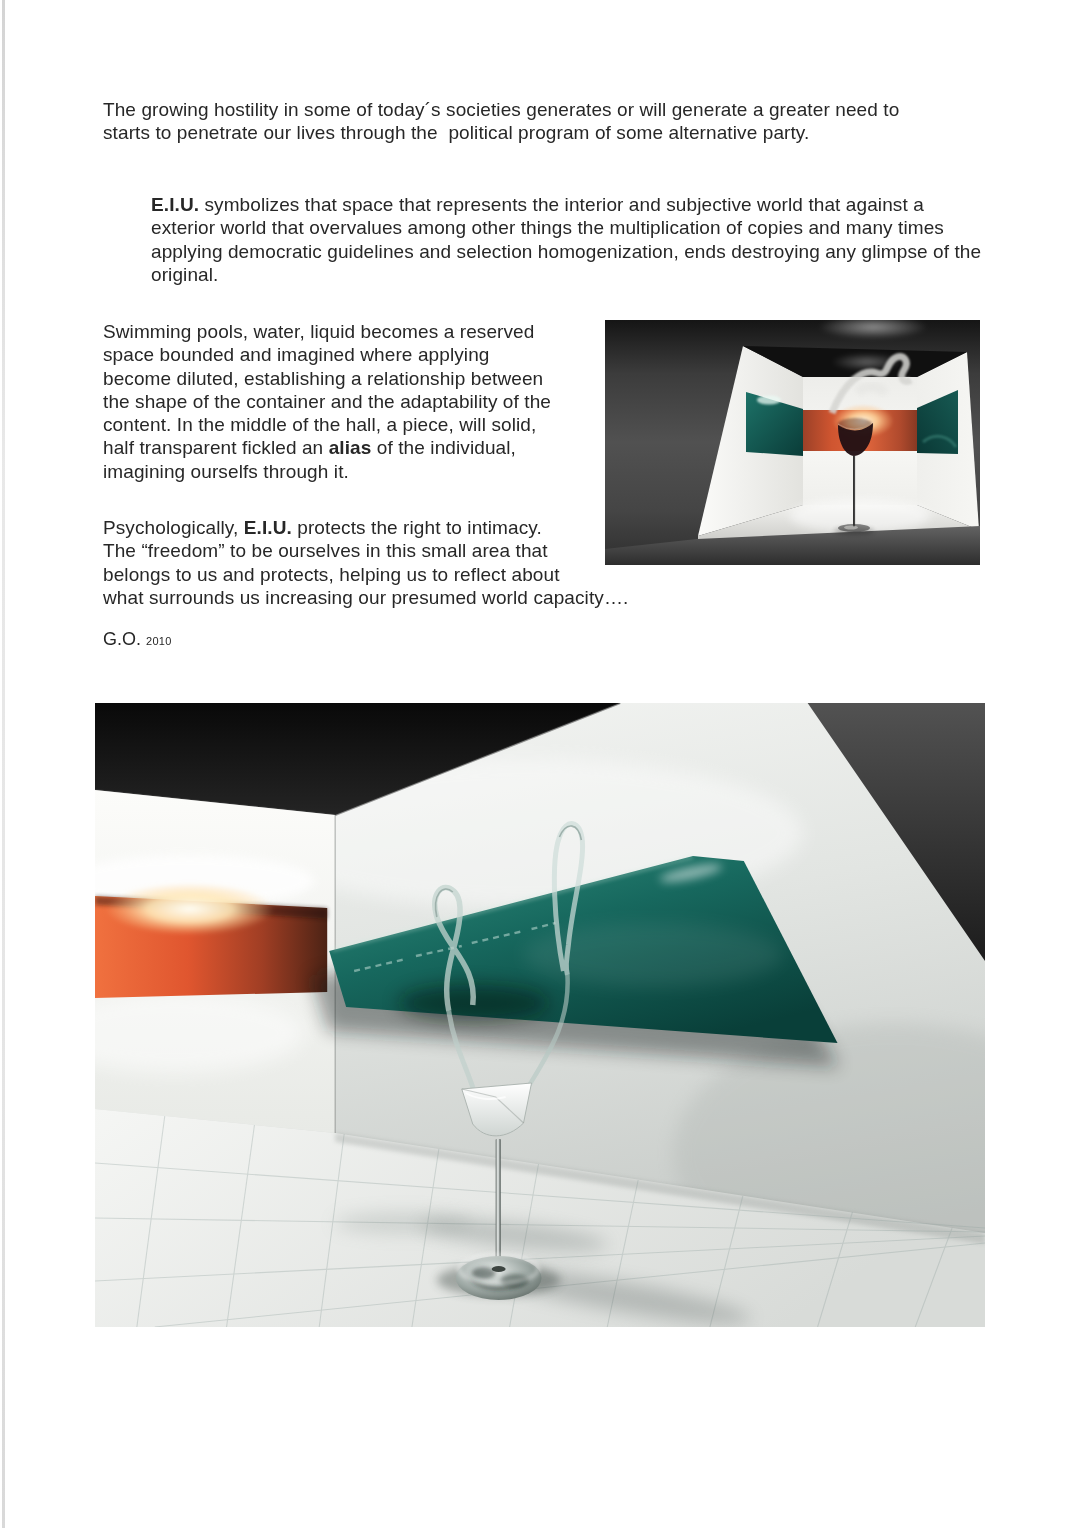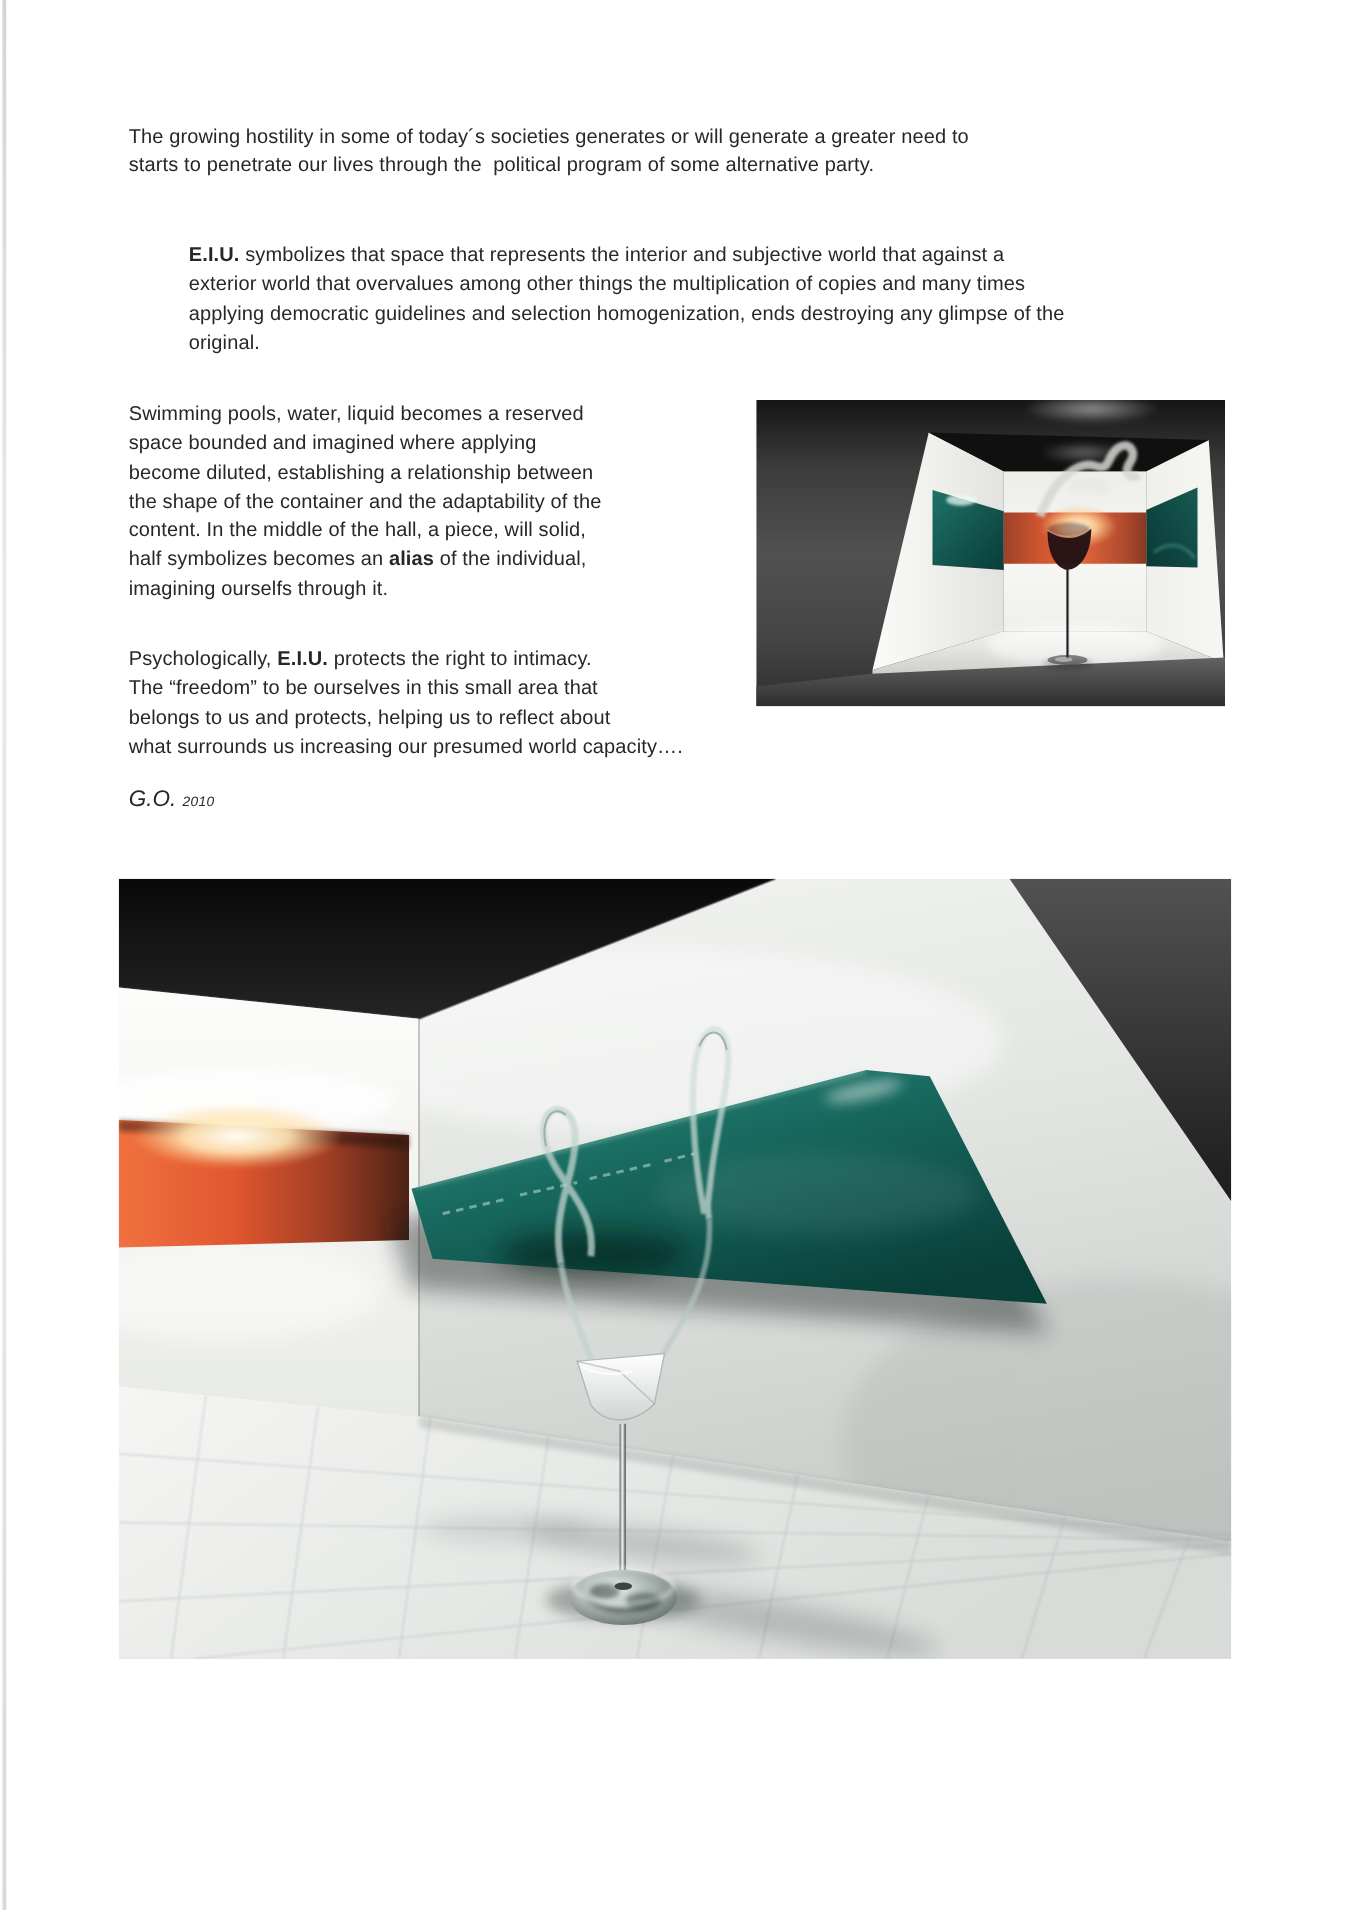--- a/index.html
+++ b/index.html
@@ -2,21 +2,21 @@
 <html><head>
 <meta charset="utf-8">
 <style>
   html,body{margin:0;padding:0;background:#ffffff;}
   .page{
     position:relative;width:1080px;height:1528px;background:#ffffff;overflow:hidden;
     font-family:"Liberation Sans","DejaVu Sans",sans-serif;color:#272727;
   }
   .page-edge{position:absolute;left:2px;top:0;width:3px;height:100%;
     background:linear-gradient(#c9c9c9,#e3e3e3 30%,#dedede 70%,#cfcfcf);opacity:.8;}
-  .para{position:absolute;left:103px;margin:0;font-size:16px;line-height:23.3px;letter-spacing:.1px;}
+  .para{position:absolute;left:103px;margin:0;font-size:19px;line-height:23.3px;letter-spacing:.1px;}
   .ln{display:block;white-space:pre-wrap;}
   .ln em{font-style:italic;}
   .ln b{font-weight:bold;}
   .sig{position:absolute;left:103px;margin:0;font-size:18px;}
   .sig .yr{font-size:11px;letter-spacing:.3px;}
   .fig{position:absolute;}
   .fig svg{display:block;width:100%;height:100%;}
 </style>
 </head>
 <body>
@@ -35,32 +35,32 @@
     <span class="ln"><span>applying democratic guidelines and selection homogenization, ends destroying any glimpse of the</span></span>
     <span class="ln"><span>original.</span></span>
   </p>
 
   <p class="para" style="top:320px;">
     <span class="ln"><span>Swimming pools, water, liquid becomes a reserved</span></span>
     <span class="ln"><span>space bounded and imagined where applying</span></span>
     <span class="ln"><span>become diluted, establishing a relationship between</span></span>
     <span class="ln"><span>the shape of the container and the adaptability of the</span></span>
     <span class="ln"><span>content. In the middle of the hall, a piece, will solid,</span></span>
-    <span class="ln"><span>half symbolizes becomes an </span><b>alias</b><span> of the individual,</span></span>
+    <span class="ln"><span>half transparent fickled an </span><b>alias</b><span> of the individual,</span></span>
     <span class="ln"><span>imagining ourselfs through it.</span></span>
   </p>
 
   <p class="para" style="top:516px;">
     <span class="ln"><span>Psychologically, </span><b>E.I.U.</b><span> protects the right to intimacy.</span></span>
     <span class="ln"><span>The “freedom” to be ourselves in this small area that</span></span>
     <span class="ln"><span>belongs to us and protects, helping us to reflect about</span></span>
     <span class="ln"><span>what surrounds us increasing our presumed world capacity….</span></span>
   </p>
 
-  <p class="sig" style="top:629px;font-style:italic;">
+  <p class="sig" style="top:629px;">
     <span>G.O.</span>
     <span class="yr">2010</span>
   </p>
 
   <div class="fig" style="left:605px;top:320px;width:375px;height:245px;">
     <svg viewBox="0 0 375 245" preserveAspectRatio="none">
       <defs>
         <linearGradient id="f1outer" x1="0" y1="0" x2="0" y2="1">
           <stop offset="0" stop-color="#151515"></stop>
             <stop offset=".22" stop-color="#3c3c3c"></stop>

